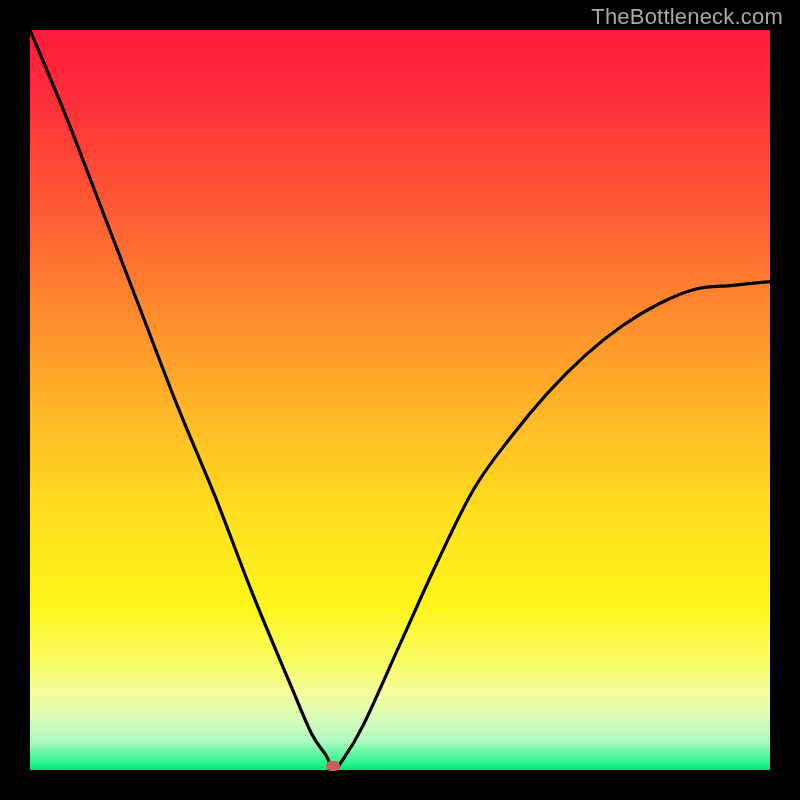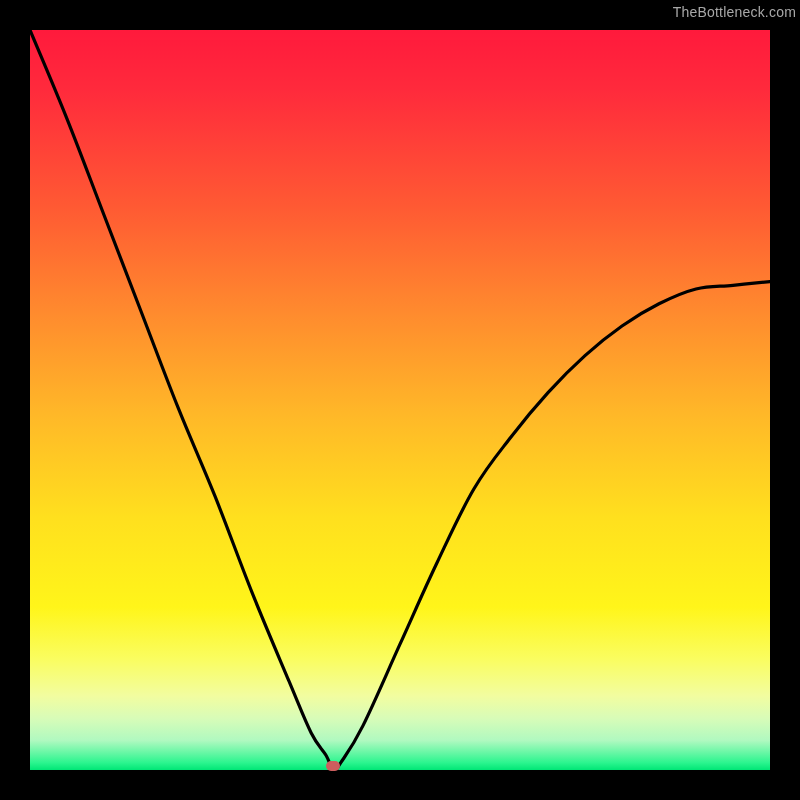--- a/index.html
+++ b/index.html
@@ -37,23 +37,23 @@
       #f2fda0 90%,
       #d8fcb8 93%,
       #b0f9c0 96%,
       #2cf58f 99%,
       #00e676 100%
     );
   }
   .watermark {
     position: absolute;
     top: 4px;
-    right: 4px;
+    right: 17px;
     color: #a8a8a8;
-    font-size: 14px;
+    font-size: 22px;
     letter-spacing: 0.2px;
     font-weight: 400;
     user-select: none;
   }
   svg.curve {
     position: absolute;
     top: 0;
     left: 0;
     width: 740px;
     height: 740px;

